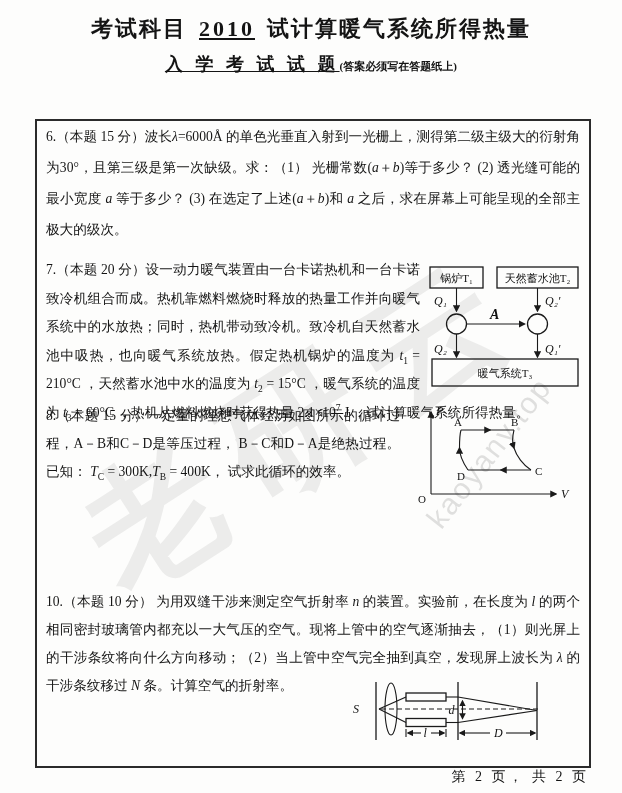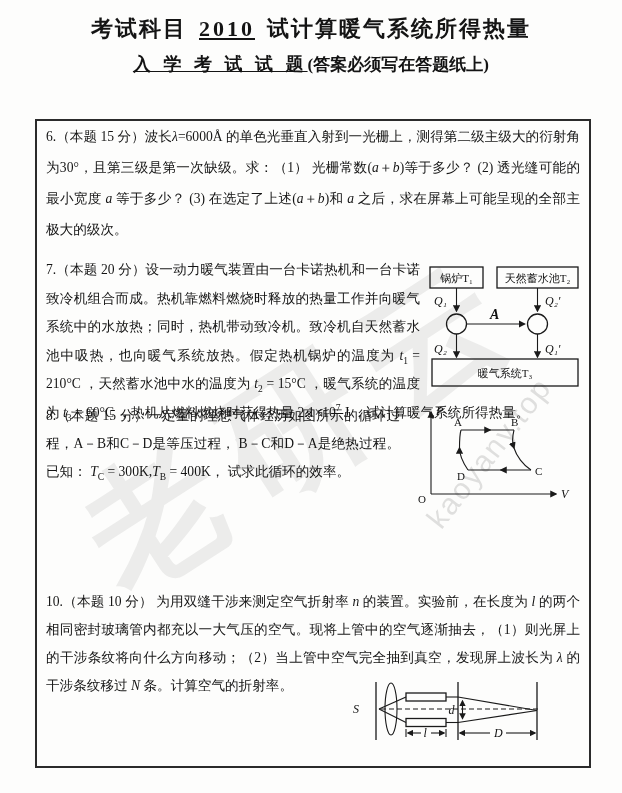--- a/index.html
+++ b/index.html
@@ -23,21 +23,21 @@
     color:rgba(40,40,40,0.14); transform:rotate(-52deg); transform-origin:0 0;
     font-family:"Liberation Sans","DejaVu Sans",sans-serif;
   }
 
   
   .title { z-index:1; top:14px; left:0; width:100%; text-align:center;
            font-size:22px; font-weight:bold; letter-spacing:2px; }
   .title .year { text-decoration:underline; font-size:22px; padding:0 12px; letter-spacing:3px; }
   .subtitle { z-index:1; top:52px; left:0; width:100%; text-align:center; font-weight:bold; }
   .subtitle .big  { font-size:18px; letter-spacing:4px;text-decoration:underline; }
-  .subtitle .note { font-size:17px; letter-spacing:0; }
+  .subtitle .note { font-size:11px; letter-spacing:0; }
   .meta { z-index:1; top:92px; left:37px; right:26px; font-size:13px; font-weight:bold;
           white-space:nowrap; }
   .meta .und { text-decoration:underline; }
   .meta .lbl { margin-left:4px; }
   .meta .lbl:first-child { margin-left:0; }
   .meta .code { padding:0 10px; letter-spacing:1px; }
 
   
   .main-box { z-index:1; left:35px; top:119px; width:552px; height:645px;
               border:2px solid #2b2b2b; background:transparent; }
@@ -184,14 +184,15 @@
         <text class="dtxt dit" x="80.5" y="65">l</text>
 
         <line class="dthin" x1="117" y1="61" x2="147" y2="61" marker-start="url(#ar3)"></line>
         <line class="dthin" x1="163" y1="61" x2="192" y2="61" marker-end="url(#ar3)"></line>
         <text class="dtxt dit" x="151" y="65">D</text>
       </svg>
     </div>
 
   </div>
 
+  <div class="footer">第 2 页， 共 2 页</div>
 
 </div>
 
 </body></html>

